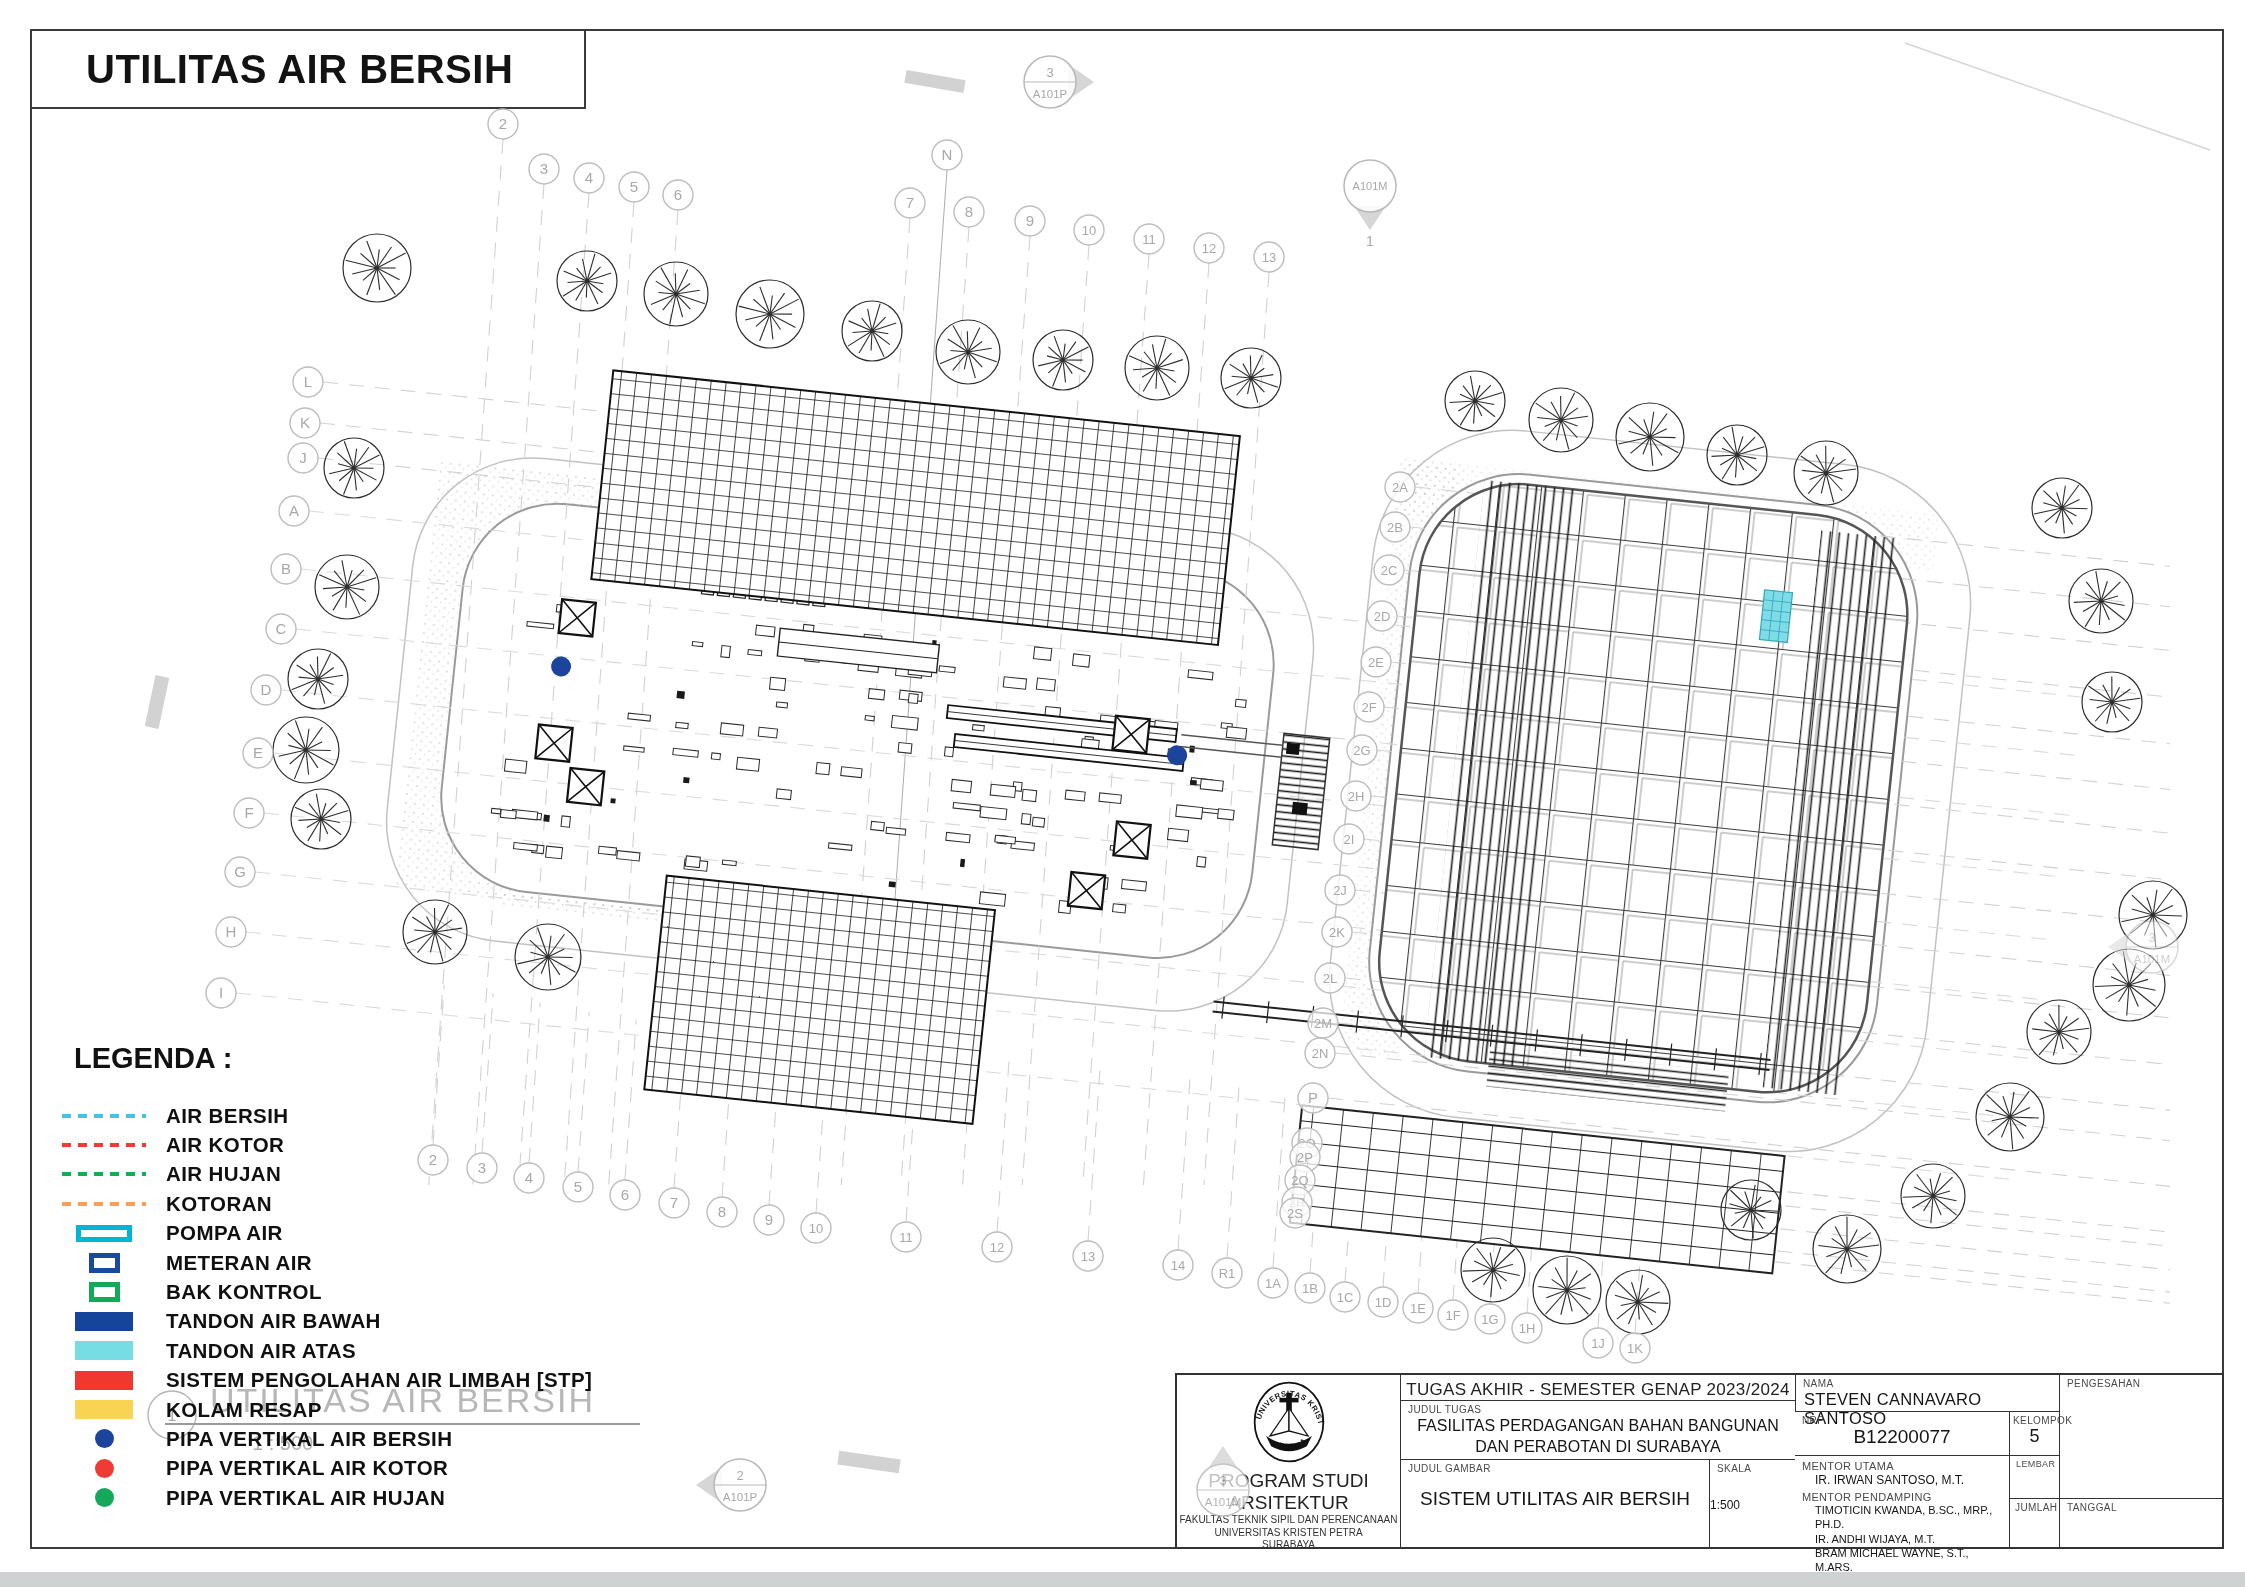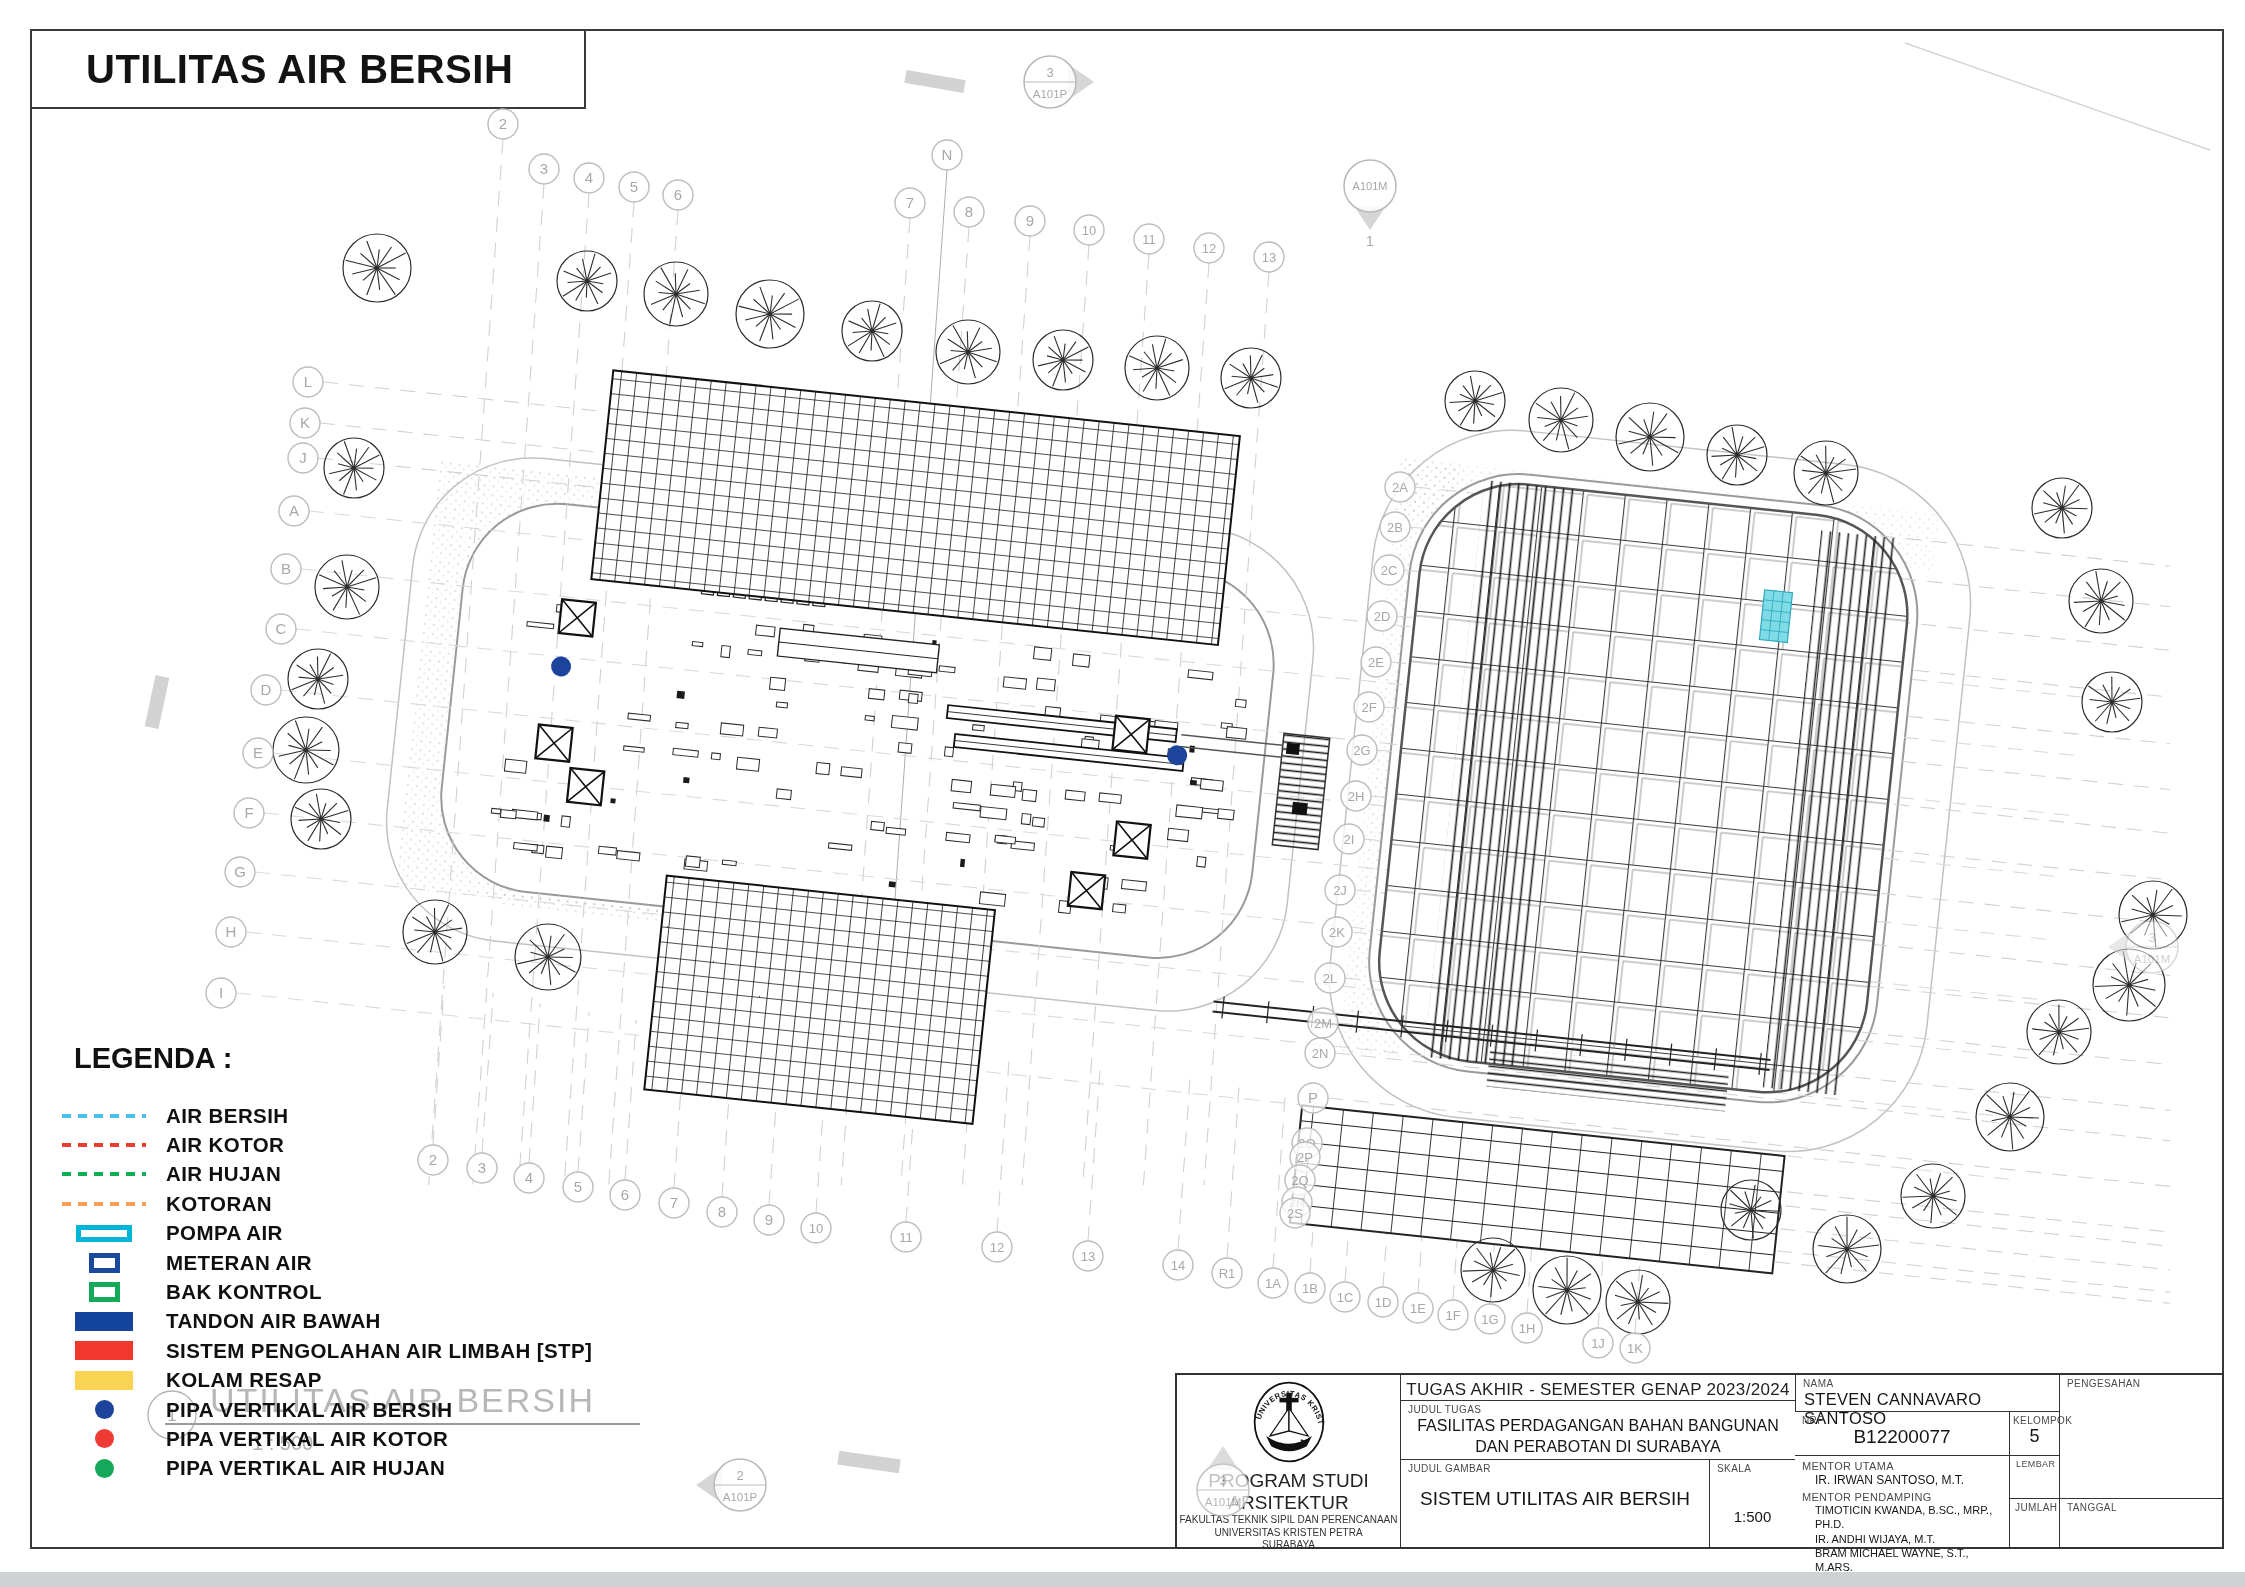--- a/index.html
+++ b/index.html
@@ -32,21 +32,21 @@
   .c-logo{left:0;top:0;width:223px;height:172px;text-align:center;}
   .c-logo .prog{font-size:19px;color:#222;margin-top:2px;}
   .c-logo .small{font-size:10px;color:#333;line-height:1.25;}
   .c-header{left:223px;top:0;width:395px;height:26px;text-align:center;}
   .c-header div{font-size:17px;color:#222;padding-top:5px;letter-spacing:.3px;}
   .c-jt{left:223px;top:26px;width:395px;height:59px;}
   .c-jt .tval{display:block;text-align:center;font-size:16px;margin-top:15px;padding:0 14px;line-height:1.3;}
   .c-jg{left:223px;top:85px;width:309px;height:87px;}
   .c-jg .tval{display:block;text-align:center;font-size:19px;margin-top:28px;}
   .c-skala{left:532px;top:85px;width:86px;height:87px;}
-  .c-skala .tval{display:block;text-align:center;font-size:15px;margin-top:48px;}
+  .c-skala .tval{display:block;text-align:left;font-size:12px;margin-top:38px;}
   .c-nama{left:618px;top:0;width:264px;height:37px;}
   .c-nama .tval{display:block;font-size:16.5px;margin:15px 0 0 8px;letter-spacing:.3px;}
   .c-nrp{left:618px;top:37px;width:214px;height:44px;}
   .c-nrp .tval{display:block;text-align:center;font-size:19px;margin-top:14px;}
   .c-kel{left:832px;top:37px;width:50px;height:44px;}
   .c-kel .tlab{font-size:10px;left:3px;}
   .c-kel .tval{display:block;text-align:center;font-size:18px;margin-top:14px;}
   .c-mentor{left:618px;top:81px;width:214px;height:91px;}
   .c-mentor .mlab{font-size:11px;color:#4a4a4a;margin:4px 0 0 7px;letter-spacing:.3px;}
   .c-mentor .mval{font-size:12px;color:#151515;margin:1px 0 0 20px;}
@@ -1311,20 +1311,26 @@
         <span class="lbl">BAK KONTROL</span>
       </div>
       <div class="lrow">
         <span class="sw">
           <span class="sw-fill" style="background: rgb(20, 68, 156);"></span>
         </span>
         <span class="lbl">TANDON AIR BAWAH</span>
       </div>
       <div class="lrow">
         <span class="sw">
+          <span class="sw-fill" style="background: rgb(119, 221, 228);"></span>
+        </span>
+        <span class="lbl">TANDON AIR ATAS</span>
+      </div>
+      <div class="lrow">
+        <span class="sw">
           <span class="sw-fill" style="background: rgb(240, 56, 47);"></span>
         </span>
         <span class="lbl">SISTEM PENGOLAHAN AIR LIMBAH [STP]</span>
       </div>
       <div class="lrow">
         <span class="sw">
           <span class="sw-fill" style="background: rgb(249, 212, 83);"></span>
         </span>
         <span class="lbl">KOLAM RESAP</span>
       </div>

